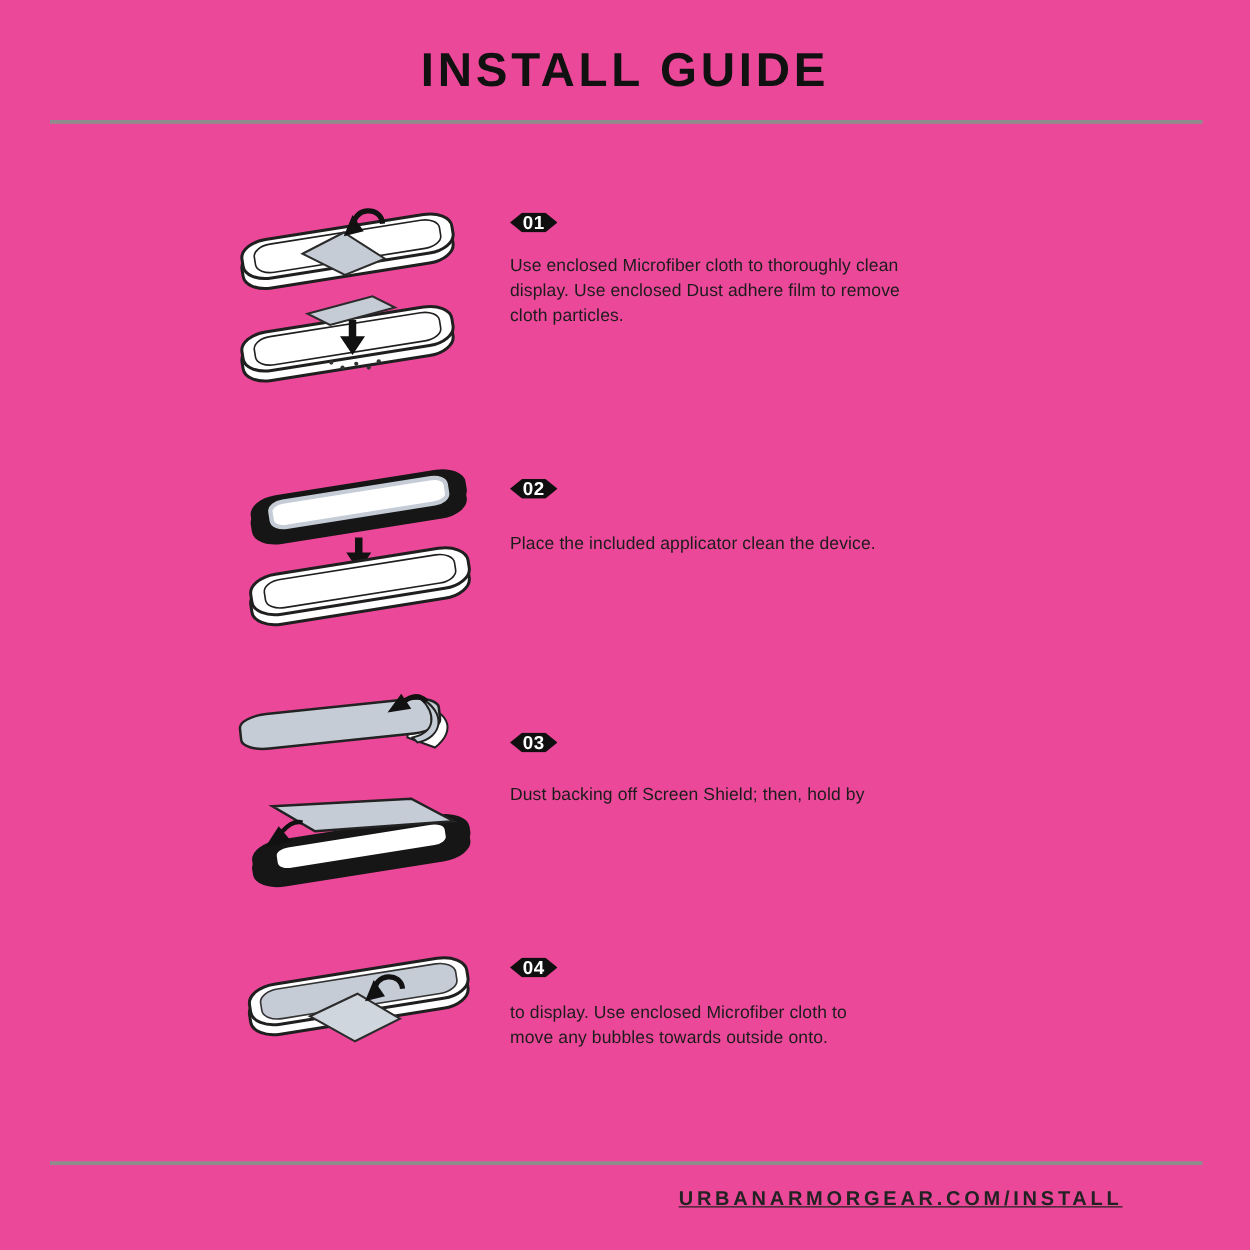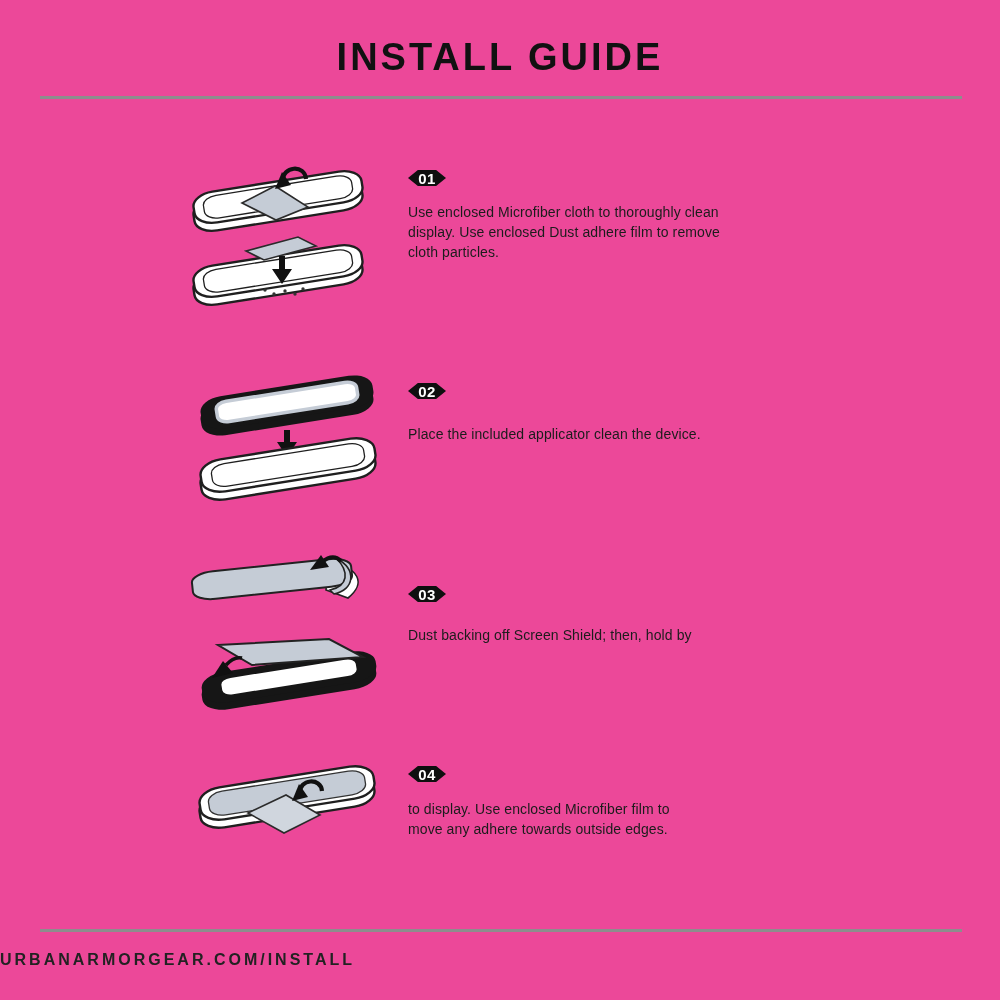--- a/index.html
+++ b/index.html
@@ -21,22 +21,22 @@
     display:flex;align-items:center;justify-content:center;
     color:#ffffff;font-size:15px;font-weight:700;letter-spacing:0.5px;
   }
   .step-lines{position:absolute;left:408px;width:460px;}
   .step-lines div{
     font-size:14px;line-height:20px;font-weight:400;color:#1c1c1c;
     letter-spacing:0.1px;white-space:nowrap;
   }
   .illus{position:absolute;}
   .footer-url{
-    position:absolute;top:951px;left:0;width:898px;text-align:left;
-    font-size:16px;font-weight:700;letter-spacing:3px;color:#222;
+    position:absolute;top:951px;left:0;width:898px;text-align:right;
+    font-size:16px;font-weight:700;letter-spacing:3px;color:#222;text-decoration:underline;
   }
 </style>
 </head>
 <body>
 
 <div class="page">
 
   <h1 class="page-title">INSTALL GUIDE</h1>
   <div class="rule rule-top"></div>
 
@@ -150,20 +150,20 @@
       </g>
     </g>
     <polygon points="56,58 94,40 128,60 92,78" fill="#d0d6de" stroke="#2b2b2b" stroke-width="1.6"></polygon>
     <g>
       <path d="M108,38 C107,24 129,22 130,36" fill="none" stroke="#111" stroke-width="4.2"></path>
       <polygon points="100,46 107,29 116,42" fill="#111"></polygon>
     </g>
   </svg>
   <div class="badge" style="top:766px">04</div>
   <div class="step-lines" style="top:799px">
-    <div>to display. Use enclosed Microfiber film to</div>
-    <div>move any adhere towards outside edges.</div>
+    <div>to display. Use enclosed Microfiber cloth to</div>
+    <div>move any bubbles towards outside onto.</div>
   </div>
 
   <div class="rule rule-bottom"></div>
   <div class="footer-url">URBANARMORGEAR.COM/INSTALL</div>
 
 </div>
 
 </body></html>

